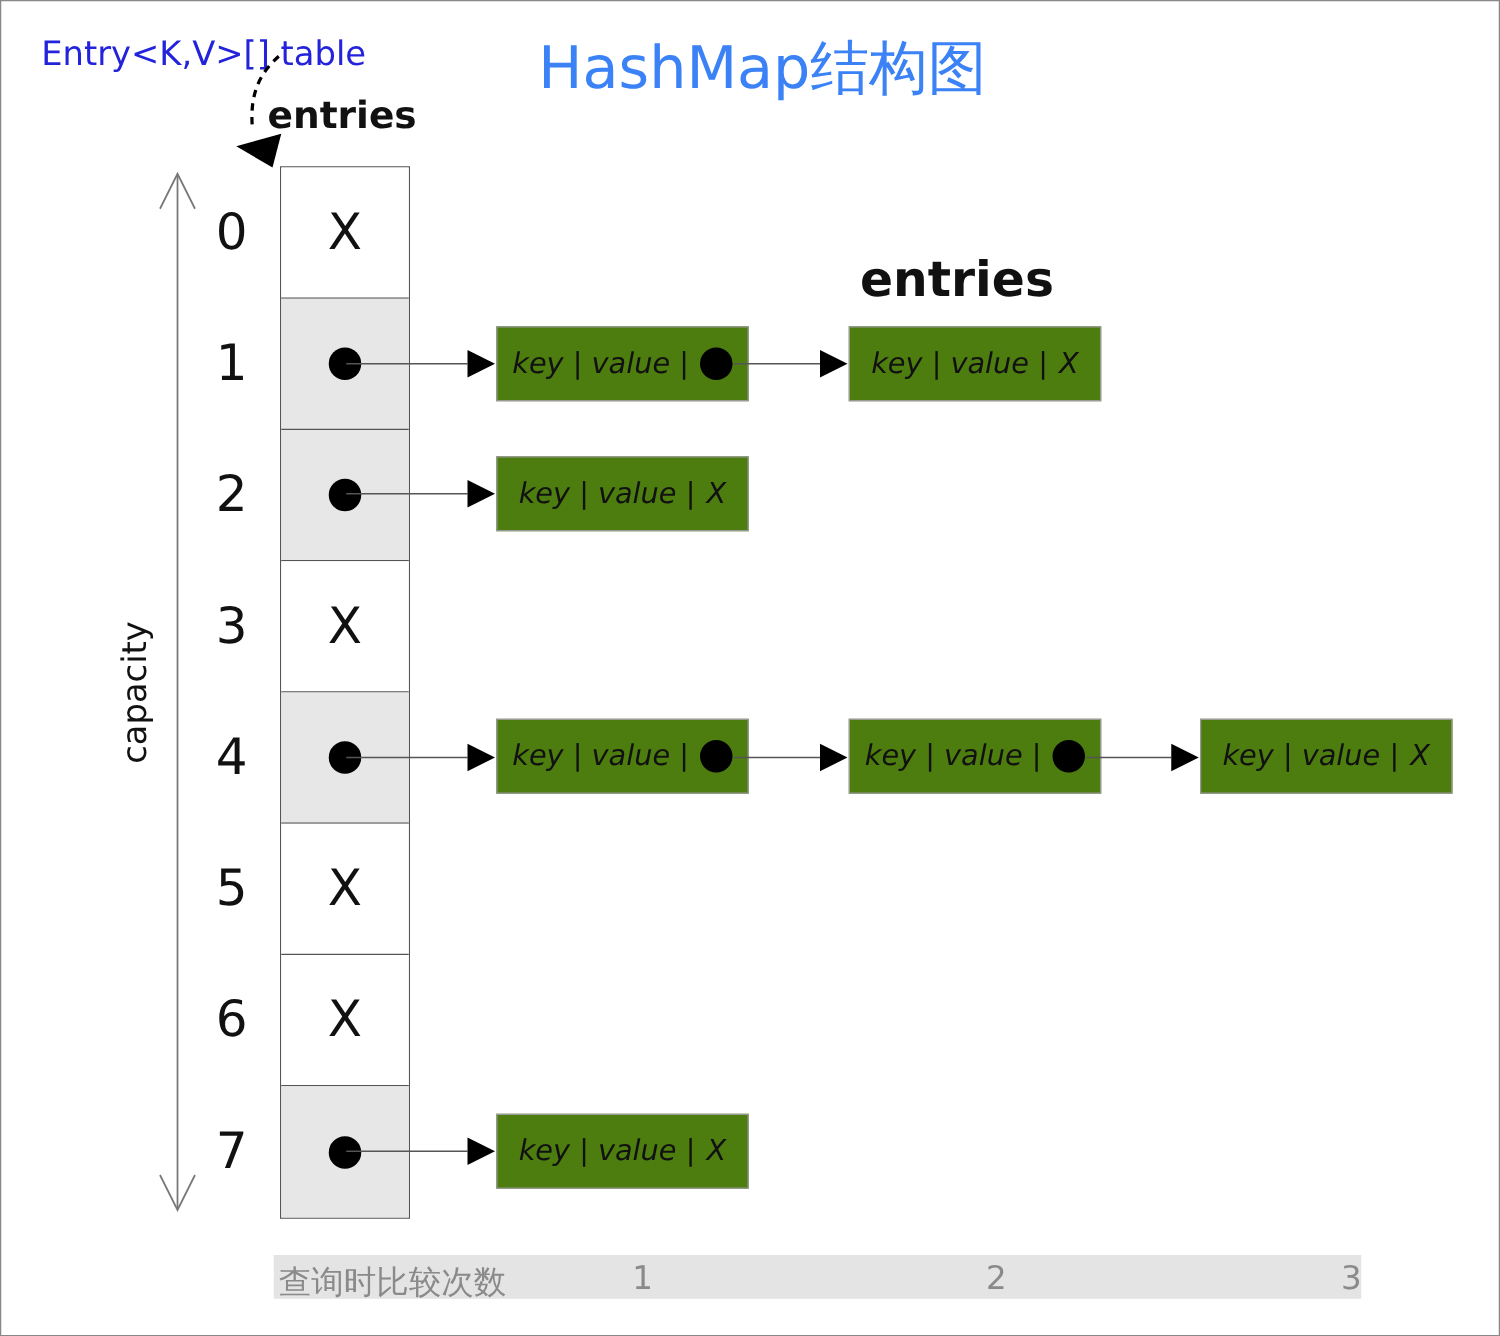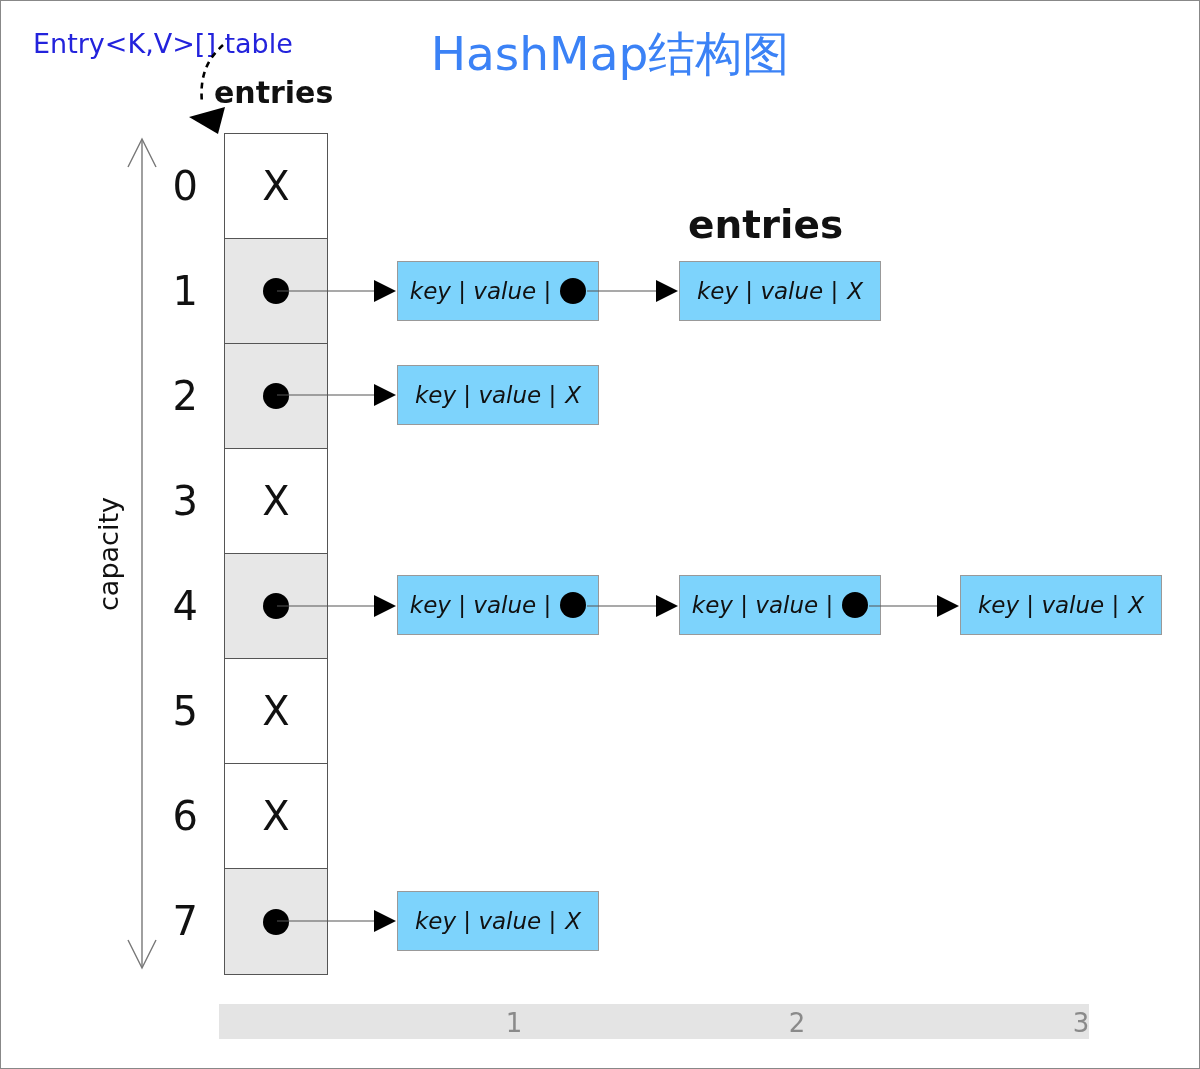--- a/index.html
+++ b/index.html
@@ -61,21 +61,21 @@
   }
   .idx {
     position: absolute; left: 145px; width: 52px; height: 105px;
     display: flex; align-items: center; justify-content: flex-end;
     font-size: 40px; color: #111;
   }
   .i0 { top: 132px; } .i1 { top: 237px; } .i2 { top: 342px; } .i3 { top: 447px; }
   .i4 { top: 552px; } .i5 { top: 657px; } .i6 { top: 762px; } .i7 { top: 867px; }
   .ebox {
     position: absolute; width: 202px; height: 60px;
-    border: 1px solid #999; background: #7dd3fc;
+    border: 1px solid #999; background: #4d7c0f;
     display: flex; align-items: center; justify-content: center;
     gap: 9px; font-style: italic; font-size: 23px; color: #111;
   }
   .r1 { top: 260px; } .r2 { top: 364px; } .r4 { top: 574px; } .r7 { top: 890px; }
   .c1 { left: 396px; } .c2 { left: 678px; } .c3 { left: 959px; }
   .next-x { font-style: italic; }
   .footer-bar {
     position: absolute; left: 218px; top: 1003px;
     width: 870px; height: 35px;
     background: var(--footer-bg); color: var(--footer-text);
@@ -165,20 +165,21 @@
   <span>key | value |</span>
   <span class="next-x">X</span>
 </div>
 
 <div class="ebox r7 c1">
   <span>key | value |</span>
   <span class="next-x">X</span>
 </div>
 
 <div class="footer-bar">
+  <span class="footer-label">查询时比较次数</span>
   <span class="fnum fn1">1</span>
   <span class="fnum fn2">2</span>
   <span class="fnum fn3">3</span>
 </div>
 
 <svg class="overlay" viewBox="0 0 1200 1069" xmlns="http://www.w3.org/2000/svg">
 
   <g>
     <path d="M 222 44 C 210 55, 198 70, 201 102" fill="none" stroke="#000" stroke-width="2.6" stroke-dasharray="6 5"></path>
     <polygon points="188,116 224,106 217,133" fill="#000"></polygon>

